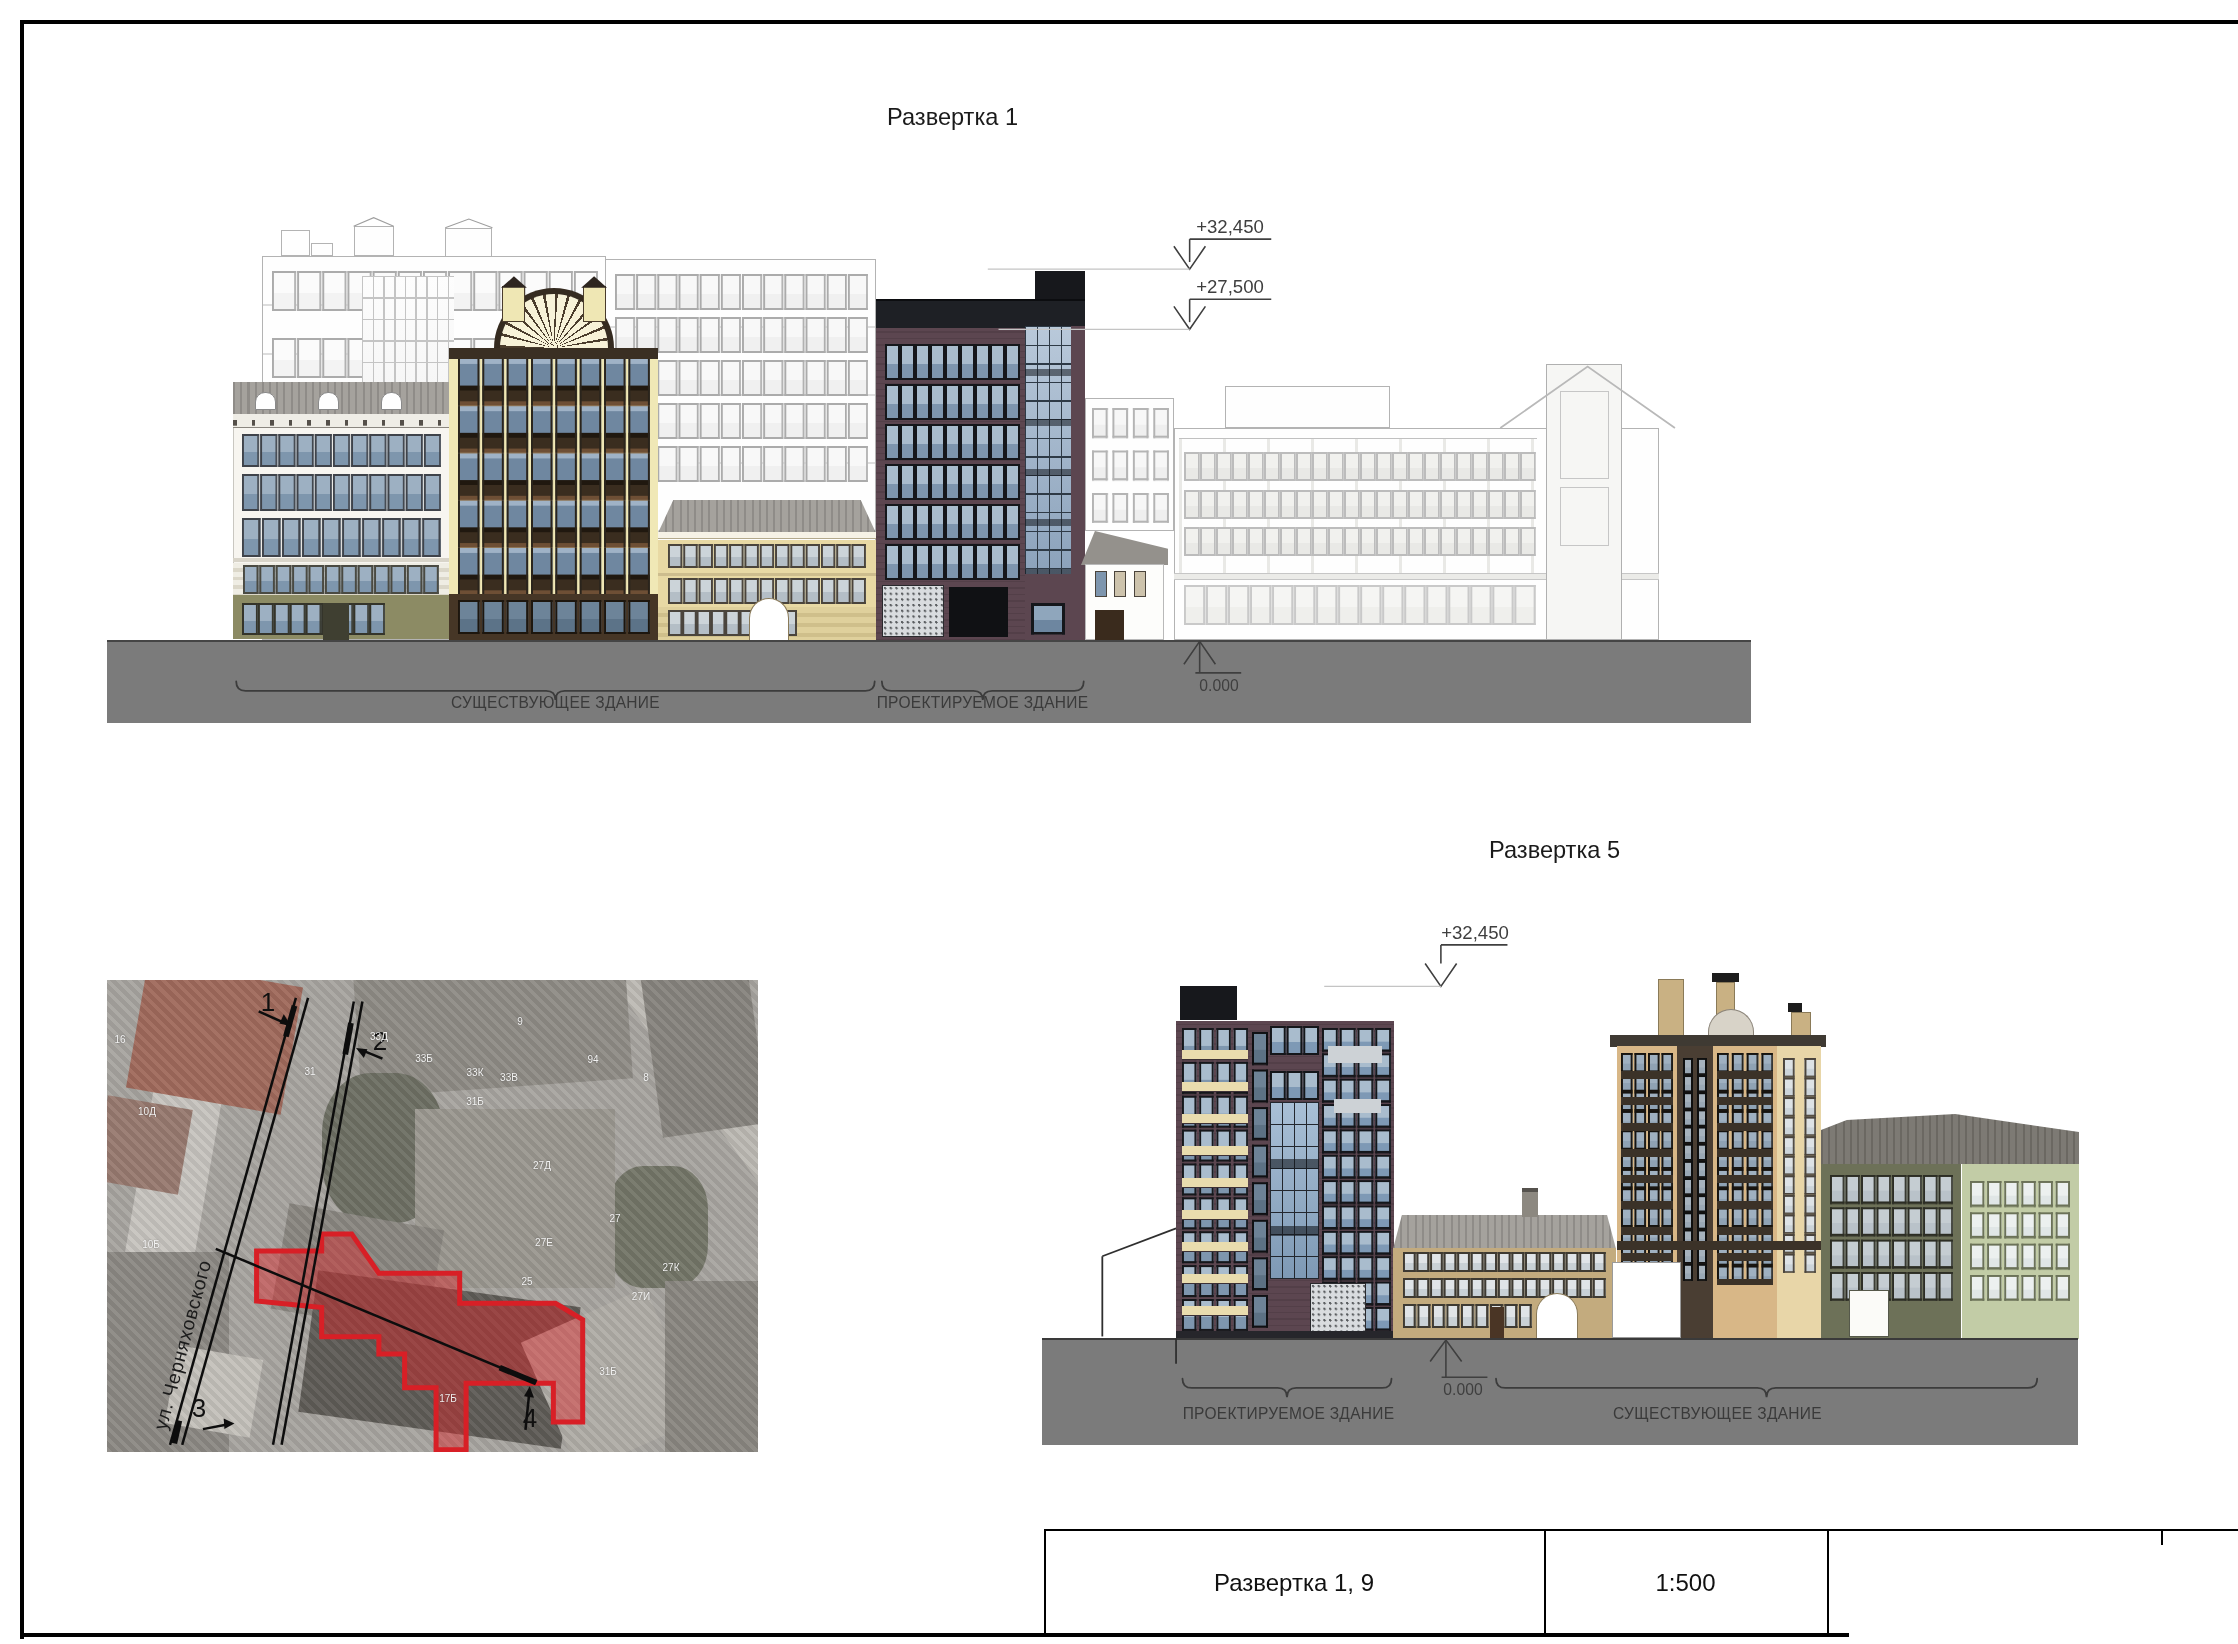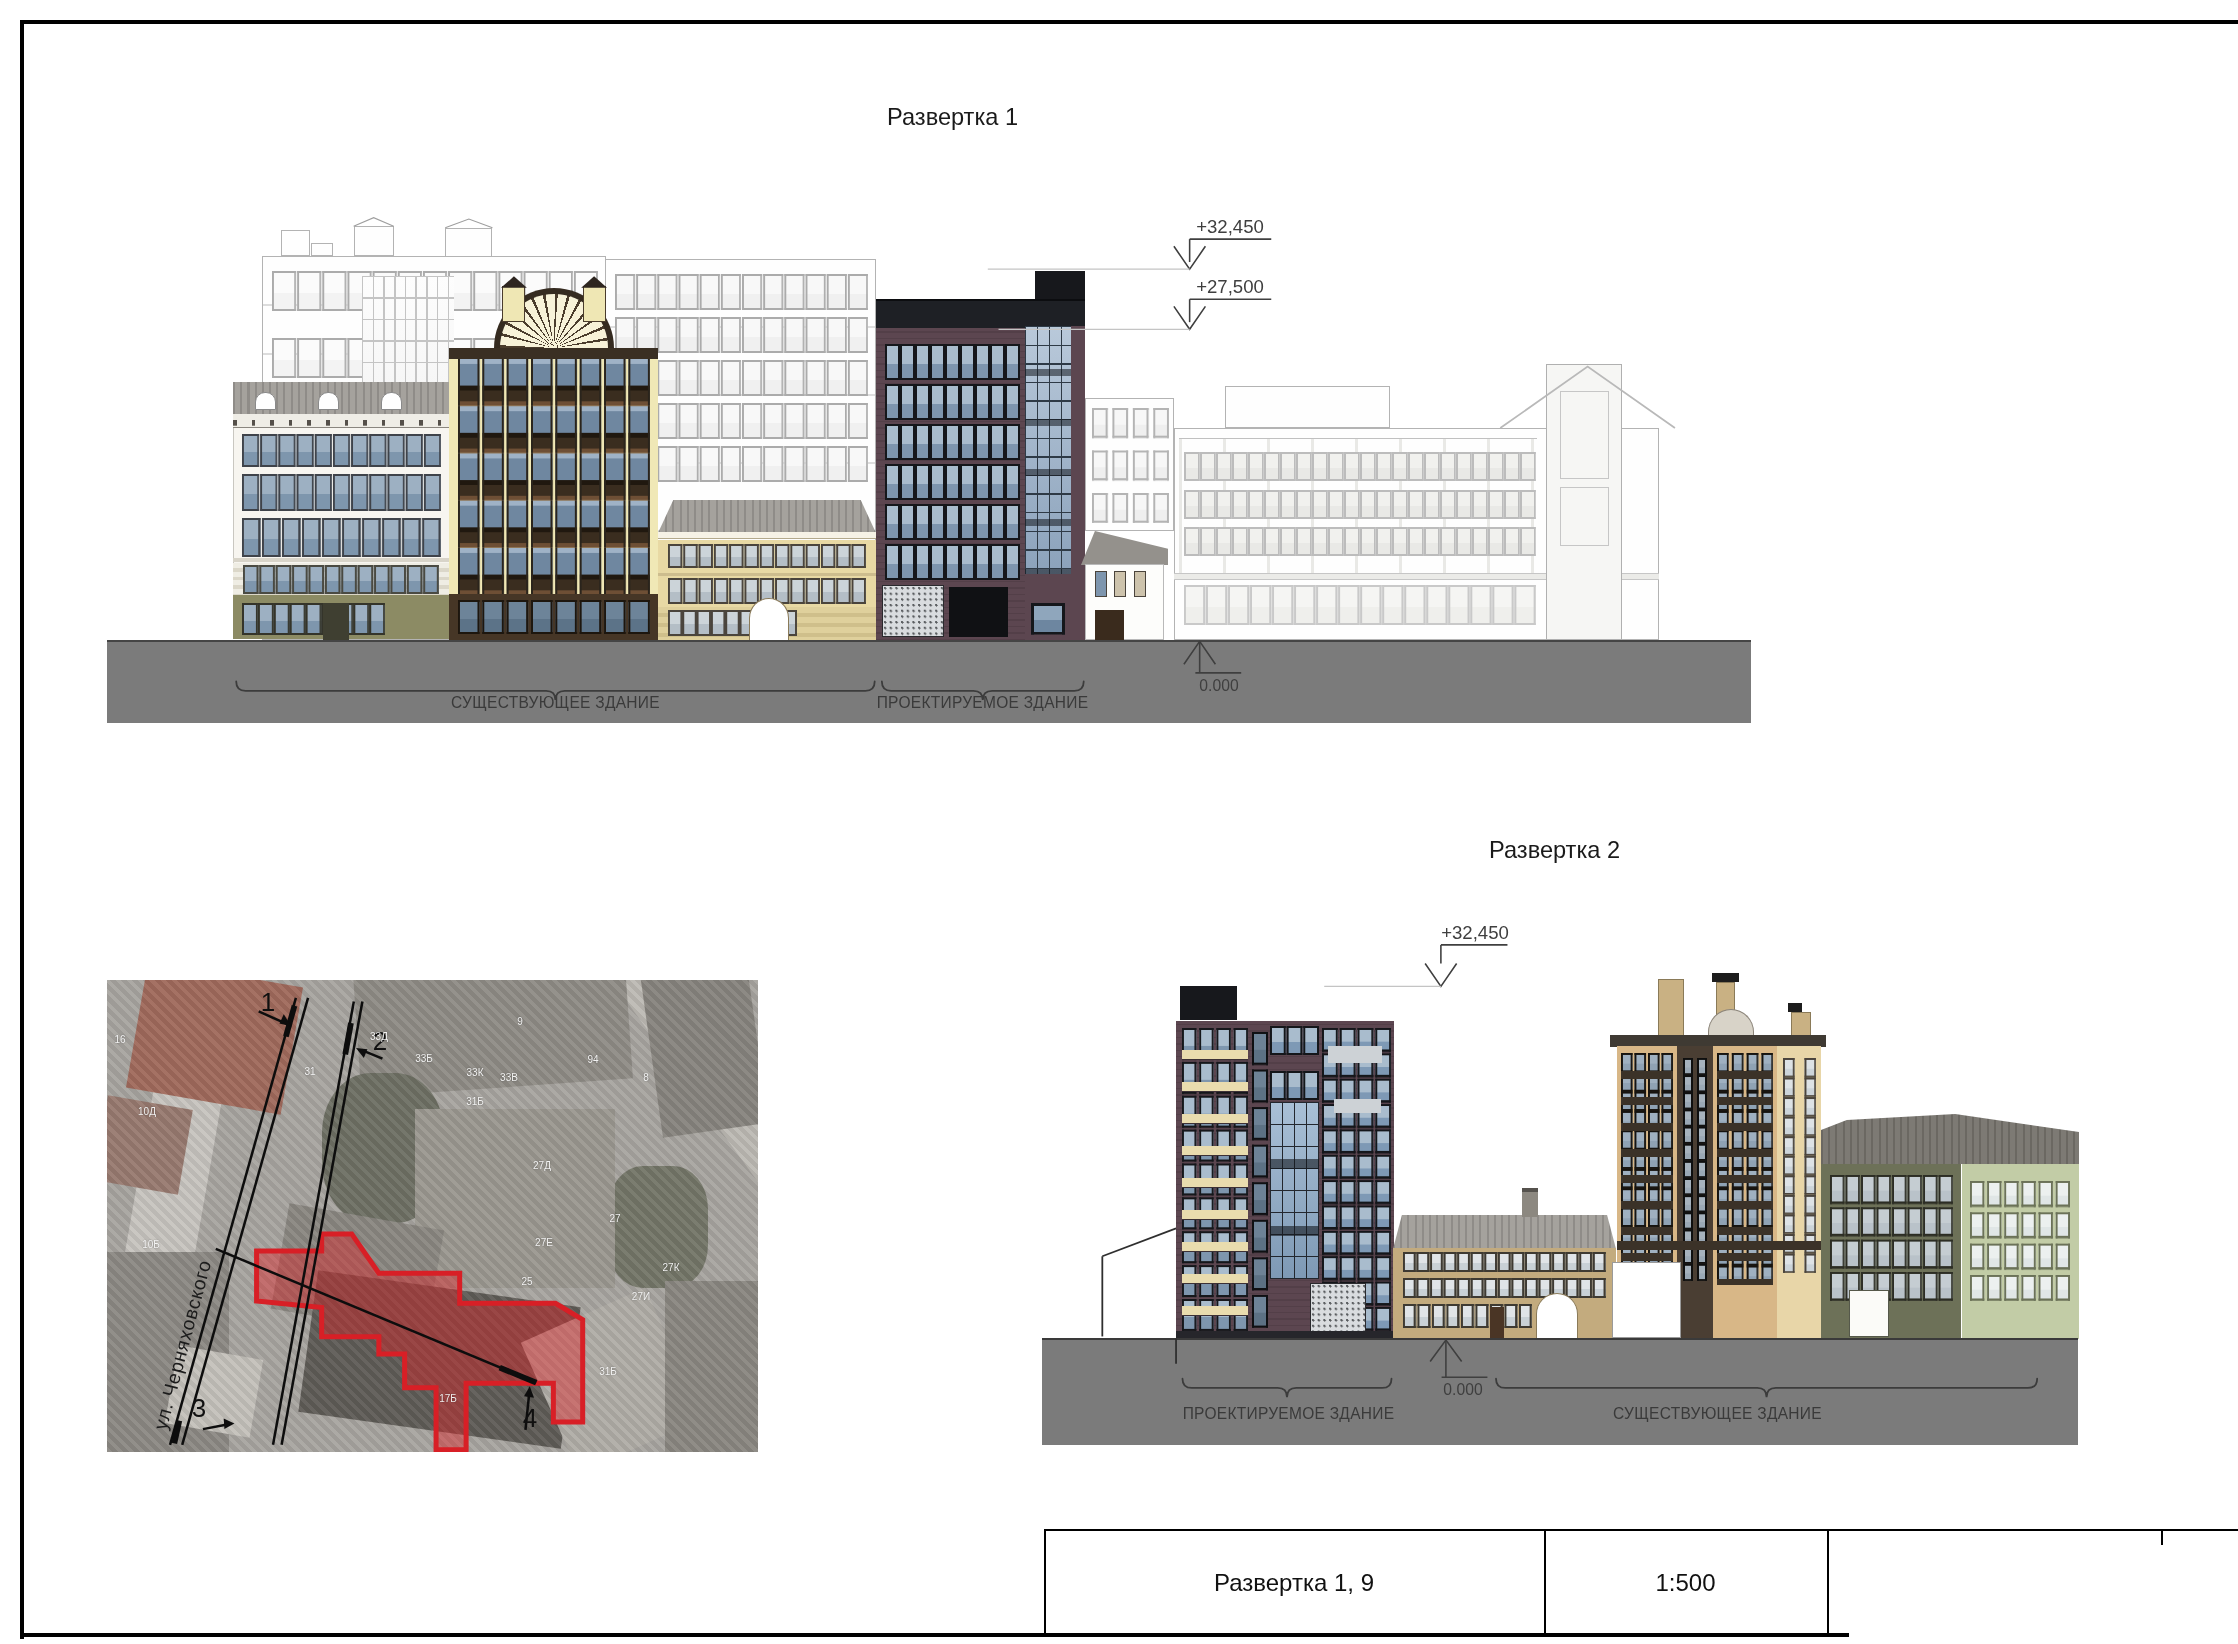--- a/index.html
+++ b/index.html
@@ -203,21 +203,21 @@
   <div class="bnum" style="left:151px;top:1244px;">10Б</div>
   <div class="bnum" style="left:542px;top:1165px;">27Д</div>
   <div class="bnum" style="left:544px;top:1242px;">27Е</div>
   <div class="bnum" style="left:671px;top:1267px;">27К</div>
   <div class="bnum" style="left:641px;top:1296px;">27И</div>
   <div class="bnum" style="left:615px;top:1218px;">27</div>
   <div class="bnum" style="left:527px;top:1281px;">25</div>
   <div class="bnum" style="left:448px;top:1398px;">17Б</div>
   <div class="bnum" style="left:608px;top:1371px;">31Б</div>
 
-  <div class="txt ttl" style="left:1489px;top:837px;width:136px;">Развертка 2</div>
+  <div class="txt ttl" style="left:1489px;top:837px;width:136px;">Развертка 5</div>
 
   <div class="abs" style="left:1180px;top:986px;width:57px;height:34px;background:#17181c;"></div>
   <div class="abs" style="left:1176px;top:1021px;width:218px;height:318px;background:#5c4650;
        background-image:repeating-linear-gradient(0deg,rgba(0,0,0,.10) 0 1.4px,transparent 1.4px 6.4px);"></div>
   <div class="win" style="left:1182px;top:1028px;width:66px;height:303px;--tw:14.3px;--th:32px;--fw:2.1px;--f:#15171b;--g1:#a9bccd;--g2:#7e96ae;"></div>
   <div class="bands" style="left:1182px;top:1028px;width:66px;height:303px;--a:22px;--b:32px;--bc:#e9dcae;
        background-image:repeating-linear-gradient(180deg,transparent 0 22px,#e9dcae 22px 31px,#3c3136 31px 32px);"></div>
   <div class="win" style="left:1252px;top:1032px;width:15.7px;height:296px;--tw:15.7px;--th:33px;--fw:2.1px;--f:#0f1013;--g1:#6d8296;--g2:#5c7184;"></div>
   <div class="win" style="left:1270px;top:1026px;width:49px;height:74px;--tw:15.7px;--th:29px;--fw:2.1px;--f:#14161a;--g1:#a9bccd;--g2:#7e99b5;"></div>
   <div class="glassgrid" style="left:1270px;top:1102px;width:49px;height:177px;--cw:12px;--ch:22px;--lc:#23272e;--bg1:#a9c0d6;--bg2:#7e99b5;">

